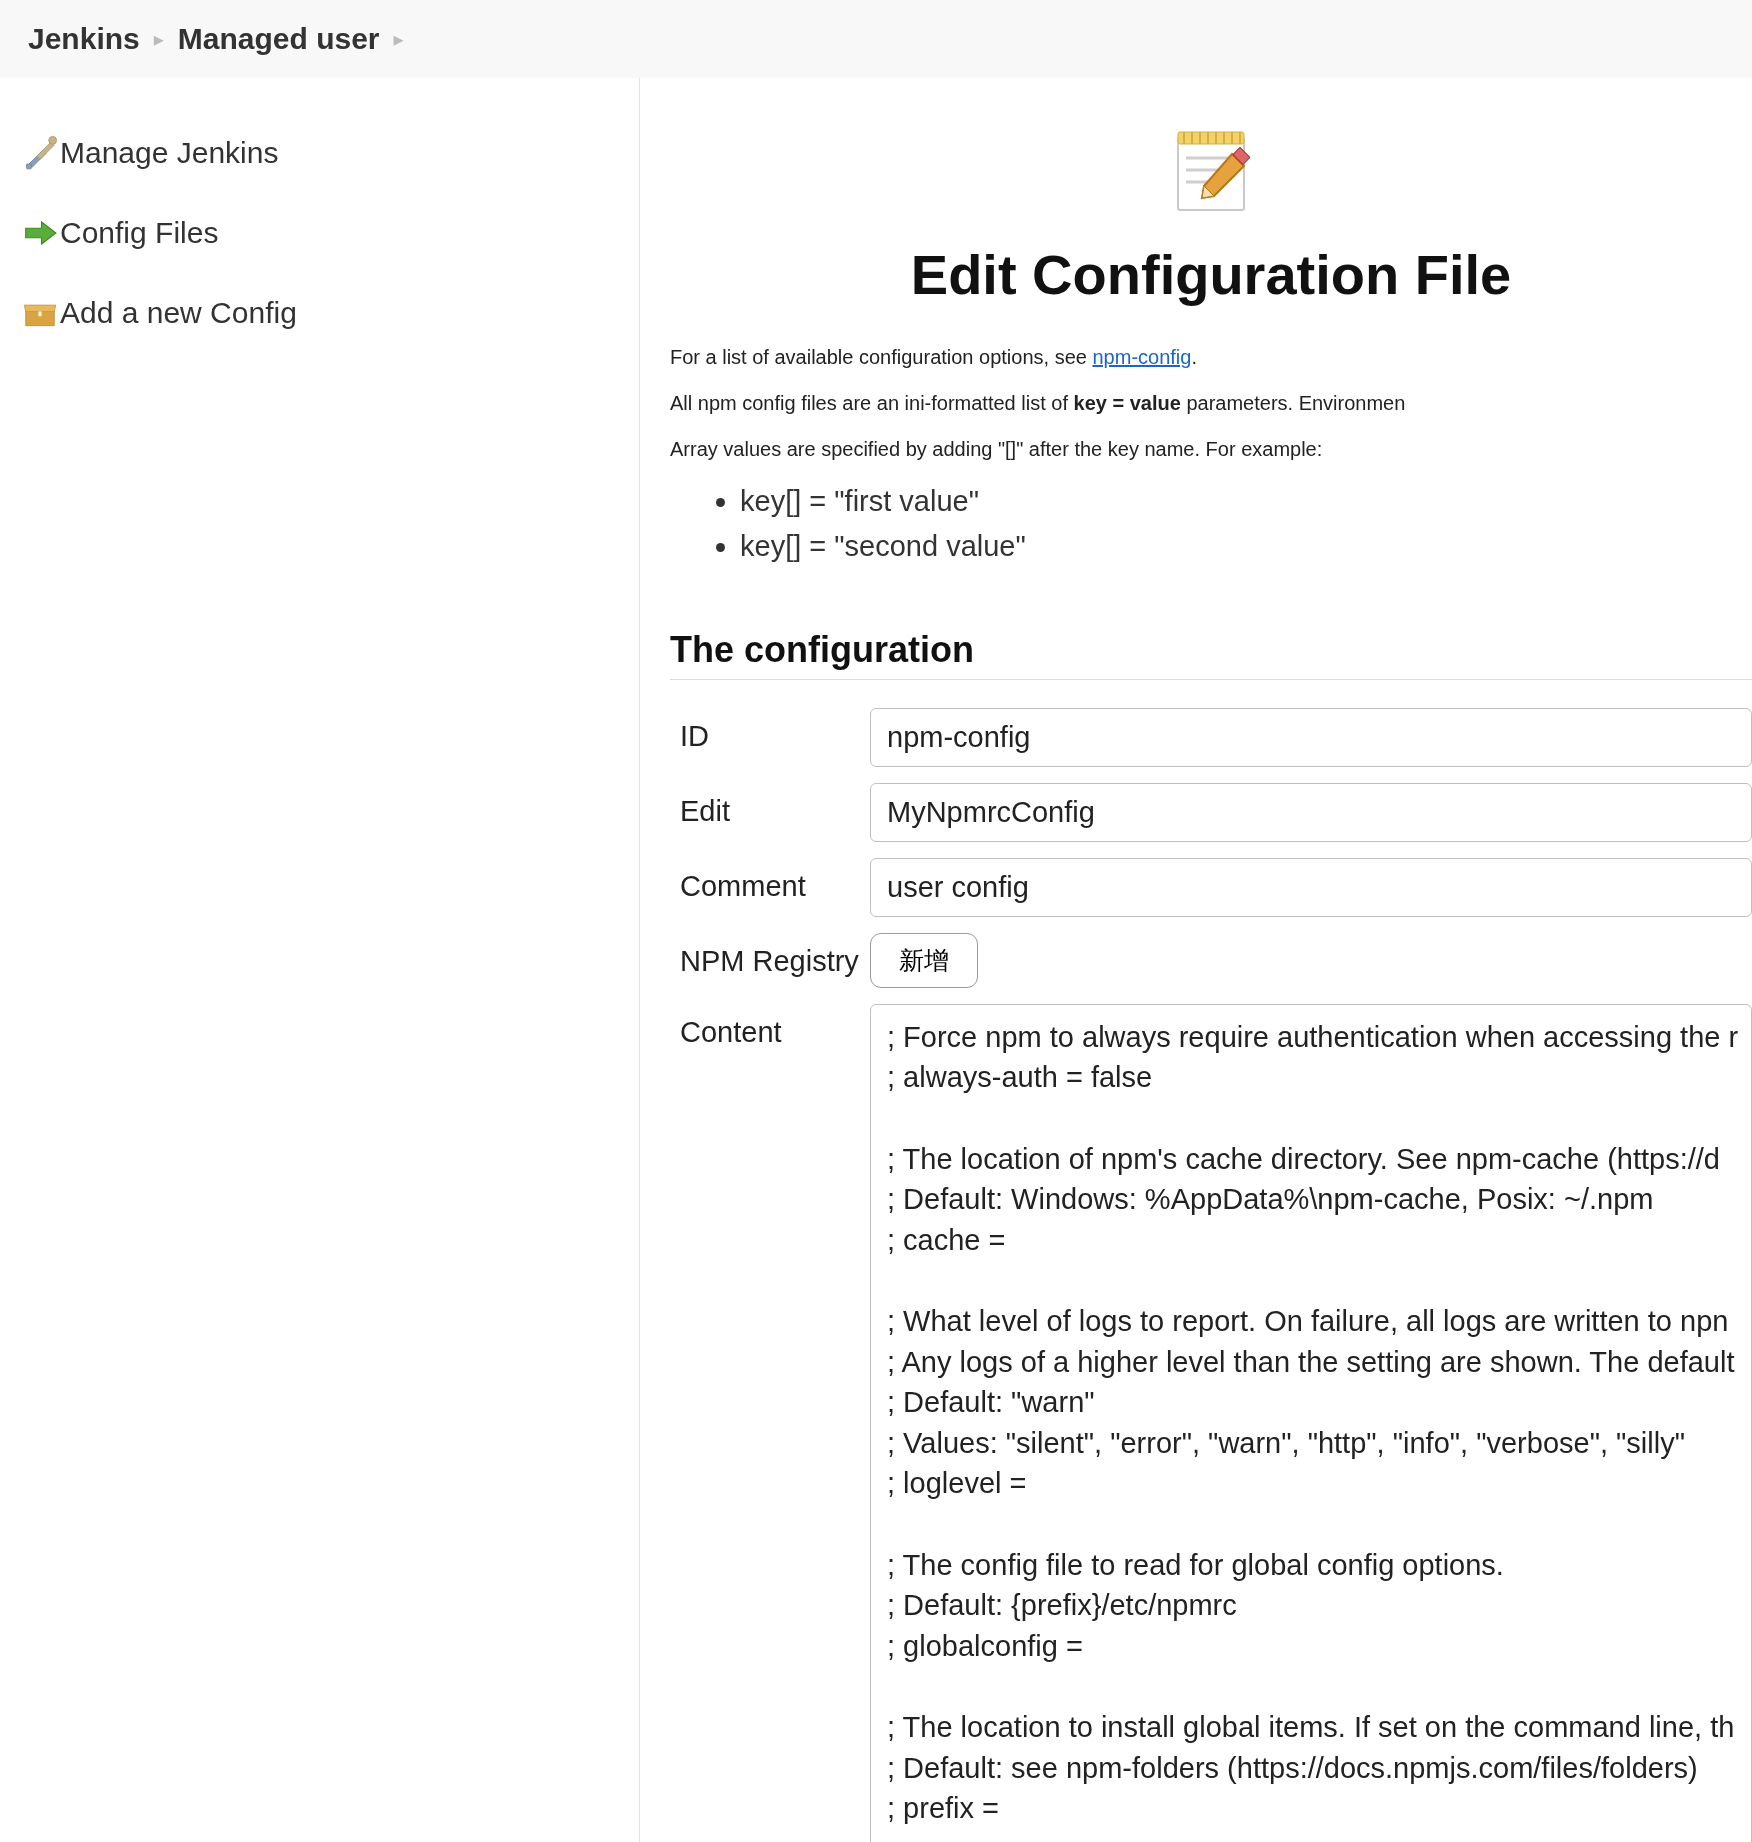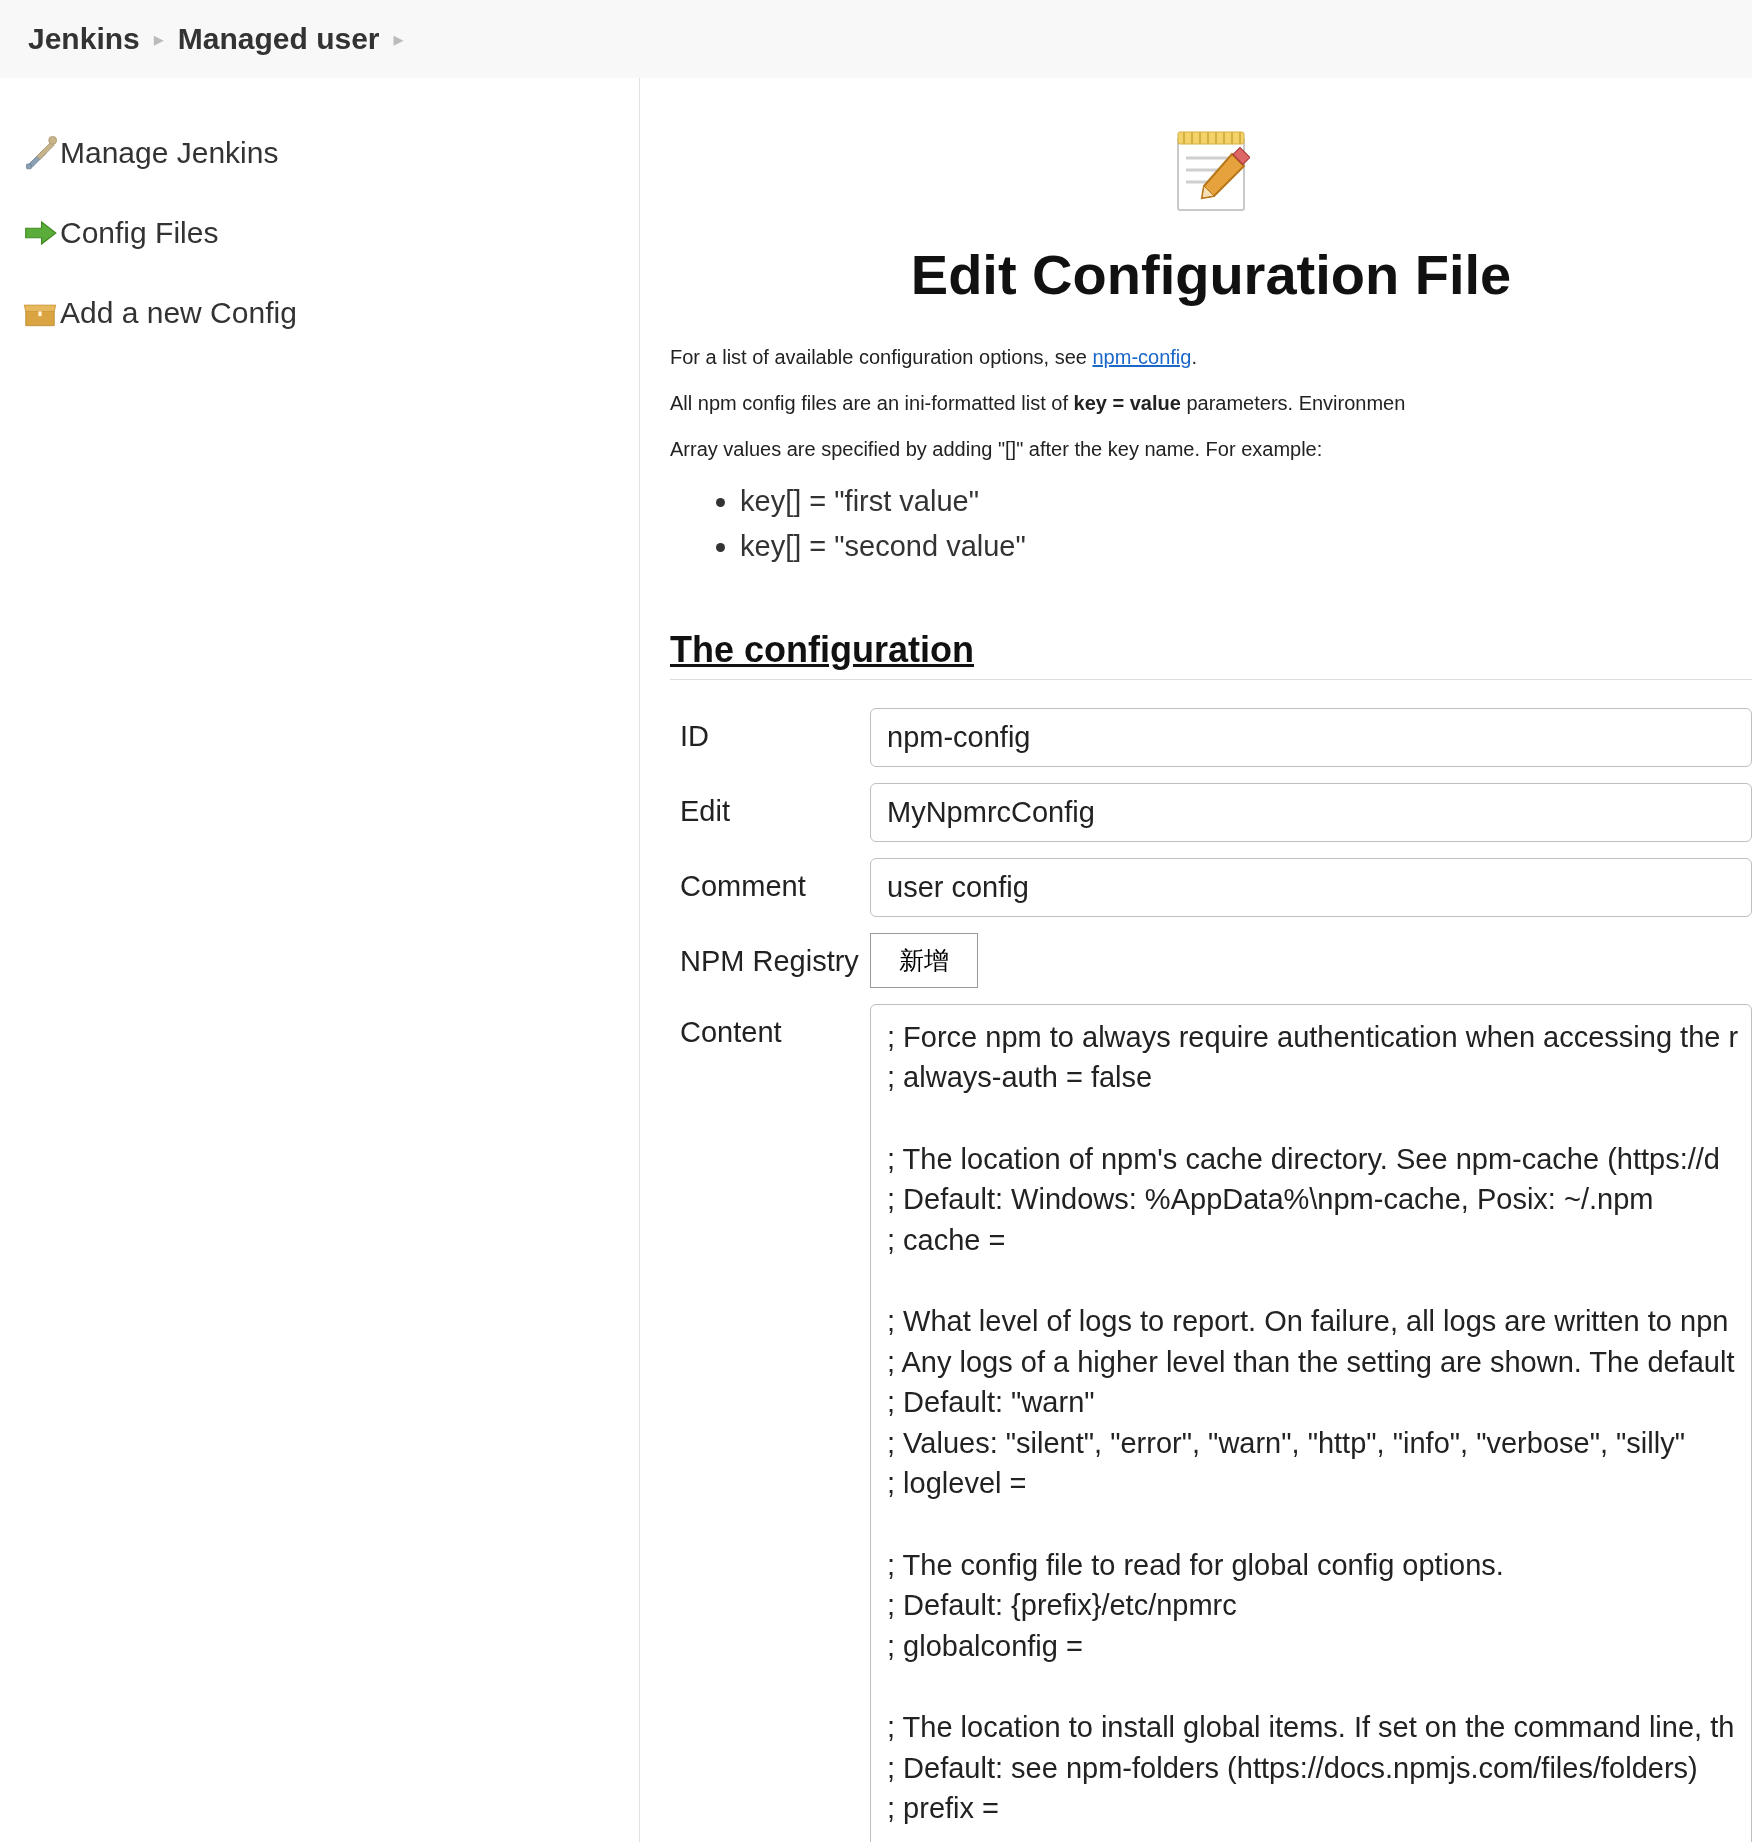--- a/index.html
+++ b/index.html
@@ -88,21 +88,20 @@
     margin-top: 8px;
     margin-bottom: 60px;
   }
   h2 {
     font-size: 36px;
     font-weight: 700;
     color: #111;
     padding-bottom: 8px;
     border-bottom: 1.5px solid #ddd;
     margin-bottom: 28px;
-    text-decoration: underline;
   }
   .form-row {
     display: flex;
     align-items: flex-start;
     margin-bottom: 16px;
     padding-left: 10px;
   }
   .form-row label {
     width: 190px;
     font-size: 29px;
@@ -118,21 +117,21 @@
     border-radius: 6px;
     background: #fff;
     color: #222;
     font-family: inherit;
   }
   .add-btn {
     font-size: 25px;
     padding: 10px 28px;
     border: 1.5px solid #9a9a9a;
     background: #fff;
-    border-radius: 0;
+    border-radius: 11px;
     cursor: pointer;
     font-family: inherit;
   }
   textarea.content {
     width: 100%;
     height: 900px;
     font-size: 29px;
     line-height: 1.4;
     padding: 12px 16px;
     border: 1.5px solid #bfbfbf;

